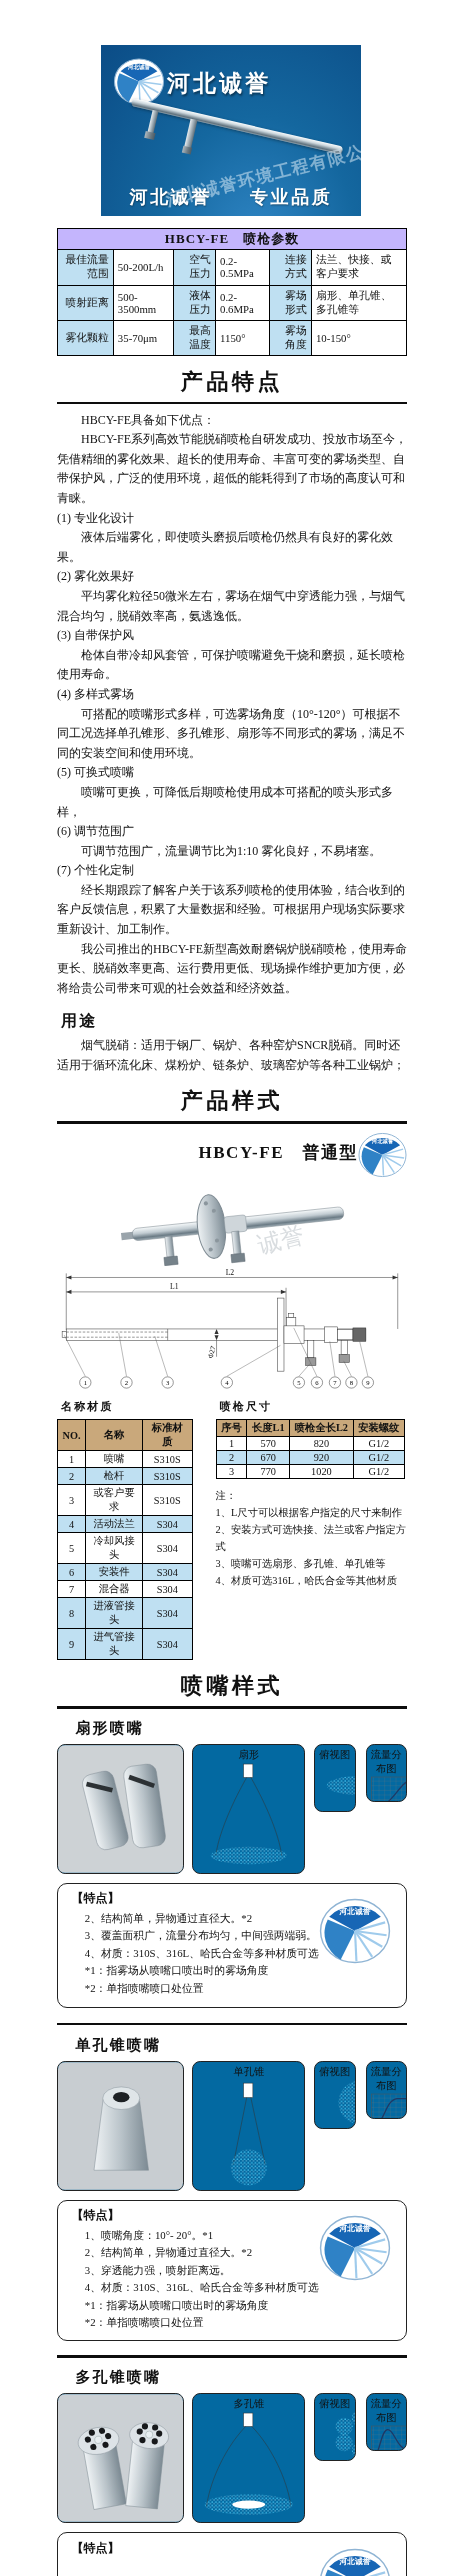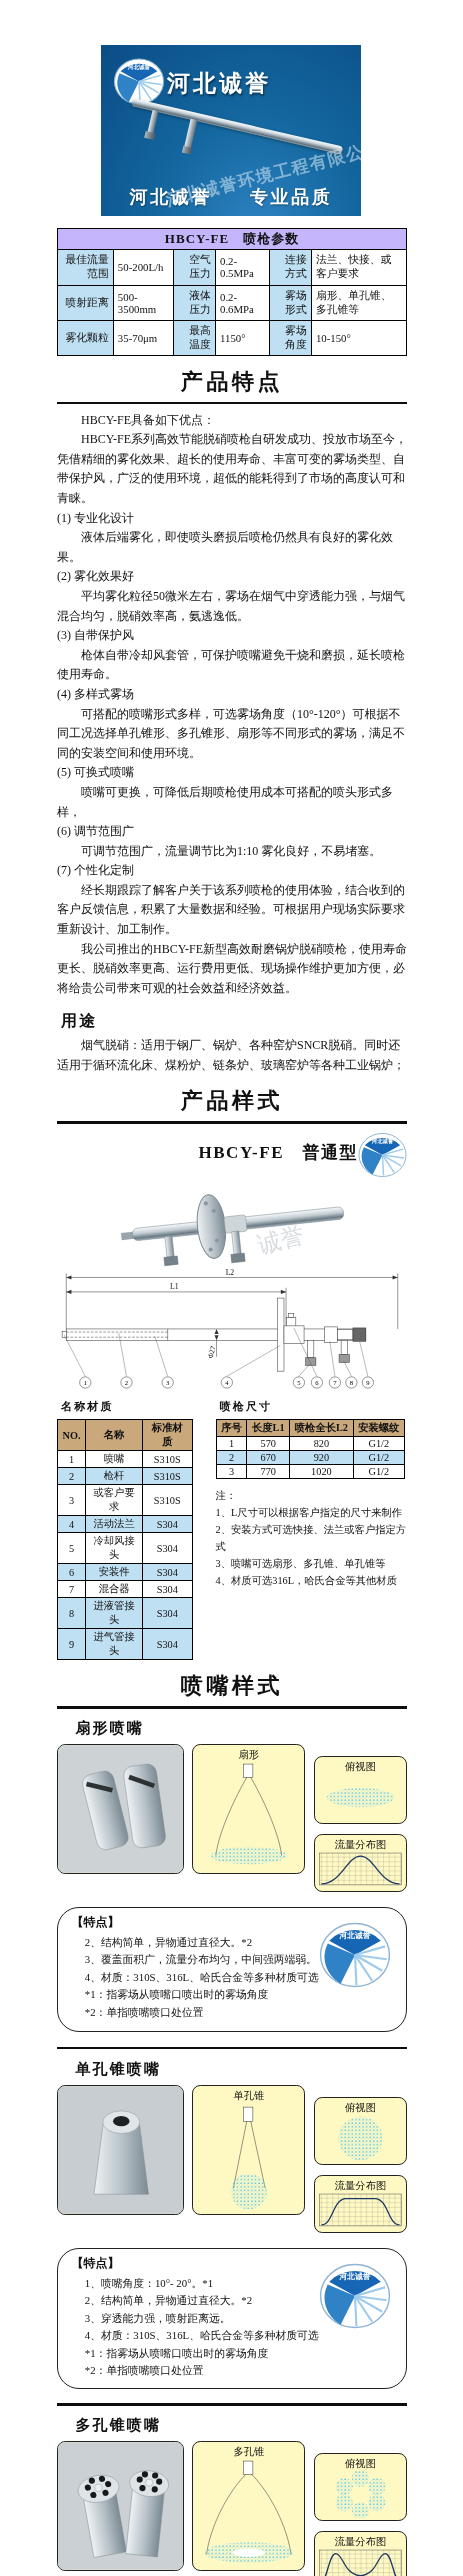--- a/index.html
+++ b/index.html
@@ -55,28 +55,28 @@
   .ttitle{font-size:11px;font-weight:bold;letter-spacing:2.1px;margin:0 0 5.2px 4.1px;}
   table.mini{border-collapse:collapse;border:1.5px solid #000;}
   .mini td,.mini th{border:1px solid #000;font-size:10.3px;padding:1px 4.6px;text-align:center;}
   .mini th{background:#C9A87B;font-weight:bold;}
   .blue{background:#BFE0F2;}
   .notes{font-size:10.3px;line-height:17px;margin-top:8.2px;}
   .notes p{margin:0;}
 
   
   .nozzle-row{display:flex;gap:8.8px;}
-  .panel{border:1px solid #222;border-radius:8.2px;background:#fef9c3;position:relative;overflow:hidden;}
+  .panel{border:1px solid #222;border-radius:8.2px;background:#0369a1;position:relative;overflow:hidden;}
   .p-photo{width:125px;height:128px;}
   .p-diagram{width:111px;height:128px;}
-  .p-rightcol{width:93px;display:flex;flex-direction:column;gap:10px;margin-top:12px;}
+  .p-rightcol{width:93px;display:flex;flex-direction:row;gap:10px;}
   .p-top{height:66px;}
   .p-dist{height:56px;}
   .p-label{text-align:center;font-size:10.3px;margin:3.1px 0 0;font-weight:500;}
-  .fbox{border:1.5px solid #222;border-radius:22px;margin-top:15px;padding:6.2px 13.4px 8.2px;position:relative;min-height:109px;}
+  .fbox{border:1.5px solid #222;border-radius:10px;margin-top:9px;padding:6.2px 13.4px 8.2px;position:relative;min-height:109px;}
   .fbox .ftitle{font-size:12px;font-weight:bold;margin:0 0 2.1px;}
   .fbox p{font-size:10.8px;line-height:17.5px;margin:0;}
   .fbox .fitems{padding-left:13.4px;}
   .fbox-logo{position:absolute;right:15.5px;top:14.4px;}
   .divider{height:2.6px;background:#0d0d0d;margin:14.4px 0 1px;}
 </style>
 </head>
 <body>
 
 <svg width="0" height="0" style="position:absolute" aria-hidden="true">

